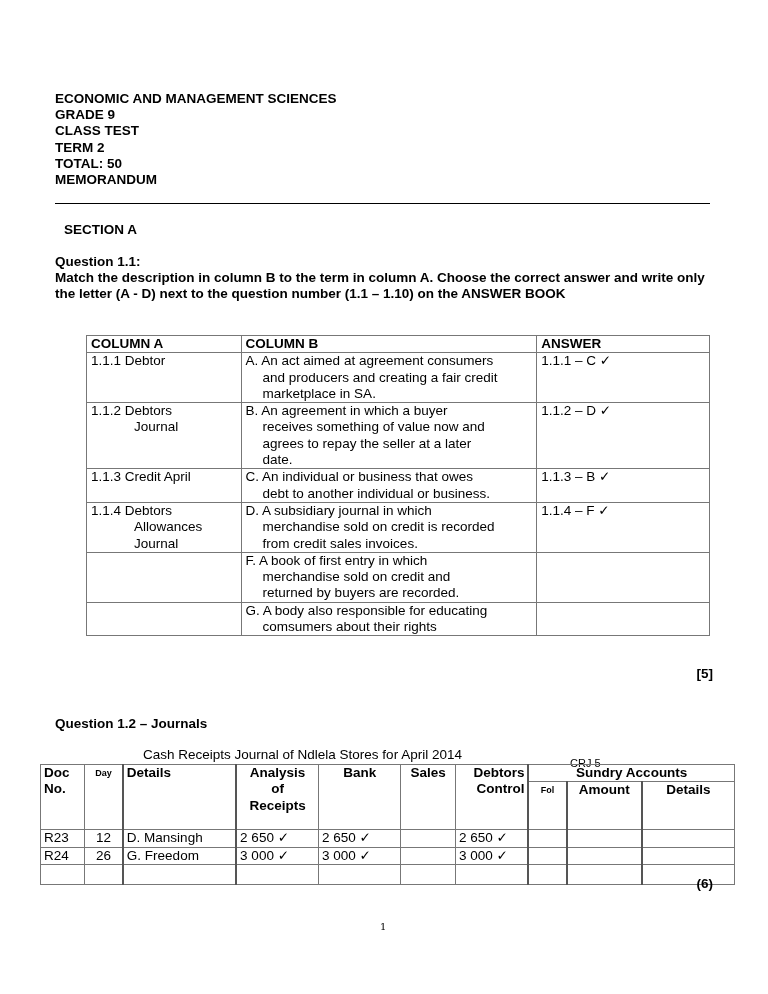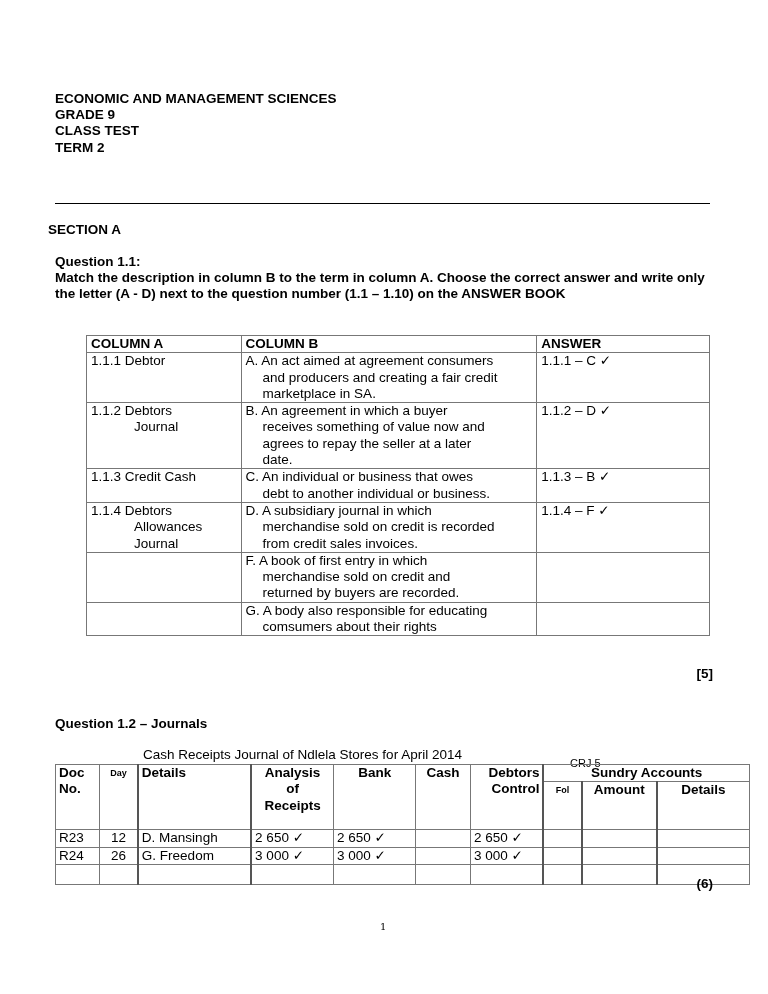--- a/index.html
+++ b/index.html
@@ -2,56 +2,58 @@
 <html><head>
 <meta charset="utf-8">
 <style>
   html, body { margin: 0; padding: 0; background: #ffffff; }
   body { width: 768px; height: 994px; position: relative; overflow: hidden;
          font-family: "Liberation Sans", sans-serif; color: #000; }
   .abs { position: absolute; }
   .bold { font-weight: bold; margin-top: 6px; }
   .header-block { left: 55px; top: 91px; font-size: 13.5px; font-weight: bold; line-height: 16.2px; }
   .rule { left: 55px; top: 203px; width: 655px; height: 0; border-top: 1px solid #000; }
-  .section-title { left: 48px; top: 222px; font-size: 13.5px; font-weight: bold; }
+  .section-title { left: 64px; top: 222px; font-size: 13.5px; font-weight: bold; }
   .q-title { left: 55px; top: 254px; font-size: 13.5px; font-weight: bold; }
   .q-text { left: 55px; top: 270px; width: 670px; font-size: 13.5px; font-weight: bold; line-height: 16.4px; }
 
   table { border-collapse: collapse; }
   .t1 { position: absolute; left: 86px; top: 335px; width: 624px; font-size: 13.5px; line-height: 16.3px; }
   .t1 td { border: 1px solid #777; vertical-align: top; padding: 0 4px; }
   .t1 .colA { width: 146px; }
   .t1 .colB { width: 289px; }
   .t1 .colC { width: 165px; }
   .indent { padding-left: 17px; display: block; }
   .indentA { padding-left: 43px; display: block; }
   .marks5 { right: 55px; top: 666px; font-size: 13.5px; font-weight: bold; }
 
   .q2-title { left: 55px; top: 716px; font-size: 13.5px; font-weight: bold; }
   .crj-caption { left: 143px; top: 747px; font-size: 13.5px; }
   .crj-ref { left: 570px; top: 757px; font-size: 11px; }
-  .t2 { position: absolute; left: 55px; top: 764px; width: 695px; font-size: 13.5px; line-height: 16.3px; }
+  .t2 { position: absolute; left: 40px; top: 764px; width: 695px; font-size: 13.5px; line-height: 16.3px; }
   .t2 td, .t2 th { border: 1px solid #777; padding: 0 3px; vertical-align: top; }
   .t2 th { font-weight: bold; text-align: center; }
   .t2 .thick-r { border-right: 2px solid #555; }
   .t2 .left { text-align: left; }
   .t2 .tiny { font-size: 9px; font-weight: bold; margin-left: 44px; }
   .t2 tr.data td { height: 16px; }
   .t2 tr.blank td { height: 19px; }
   .marks6 { right: 55px; top: 876px; font-size: 13.5px; font-weight: bold; }
   .page-num { left: 380px; top: 921px; font-size: 10px; font-family: "DejaVu Serif", serif; }
 </style>
 </head>
 <body>
 
 <div class="abs header-block">
   <div>ECONOMIC AND MANAGEMENT SCIENCES</div>
   <div>GRADE 9</div>
   <div>CLASS TEST</div>
   <div>TERM 2</div>
+  <div>TOTAL: 50</div>
+  <div>MEMORANDUM</div>
 </div>
 <div class="abs rule"></div>
 
 <div class="abs section-title">SECTION A</div>
 
 <div class="abs q-title">Question 1.1:</div>
 <div class="abs q-text">Match the description in column B to the term in column A. Choose the correct answer and write only the letter (A - D) next to the question number (1.1 – 1.10) on the ANSWER BOOK</div>
 
 <table class="t1">
   <tbody>
@@ -82,21 +84,21 @@
       <span>B. An agreement in which a buyer</span>
       <span class="indent">receives something of value now and</span>
       <span class="indent">agrees to repay the seller at a later</span>
       <span class="indent">date.</span>
     </td>
     <td>1.1.2 – D ✓</td>
   </tr>
 
   <tr>
     <td>
-      <span>1.1.3 Credit Cash</span>
+      <span>1.1.3 Credit April</span>
     </td>
     <td>
       <span>C. An individual or business that owes</span>
       <span class="indent">debt to another individual or business.</span>
     </td>
     <td>1.1.3 – B ✓</td>
   </tr>
 
   <tr>
     <td>
@@ -159,21 +161,21 @@
       <div>No.</div>
     </th>
     <th rowspan="2" class="tiny thick-r">Day</th>
     <th rowspan="2" class="left thick-r">Details</th>
     <th rowspan="2">
       <div>Analysis</div>
       <div>of</div>
       <div>Receipts</div>
     </th>
     <th rowspan="2">Bank</th>
-    <th rowspan="2">Cash</th>
+    <th rowspan="2">Sales</th>
     <th rowspan="2" class="thick-r" style="text-align:right">
       <div>Debtors</div>
       <div>Control</div>
     </th>
     <th colspan="3">Sundry Accounts</th>
   </tr>
   <tr style="height:48px">
     <th class="tiny thick-r">Fol</th>
     <th class="thick-r">Amount</th>
     <th>Details</th>

